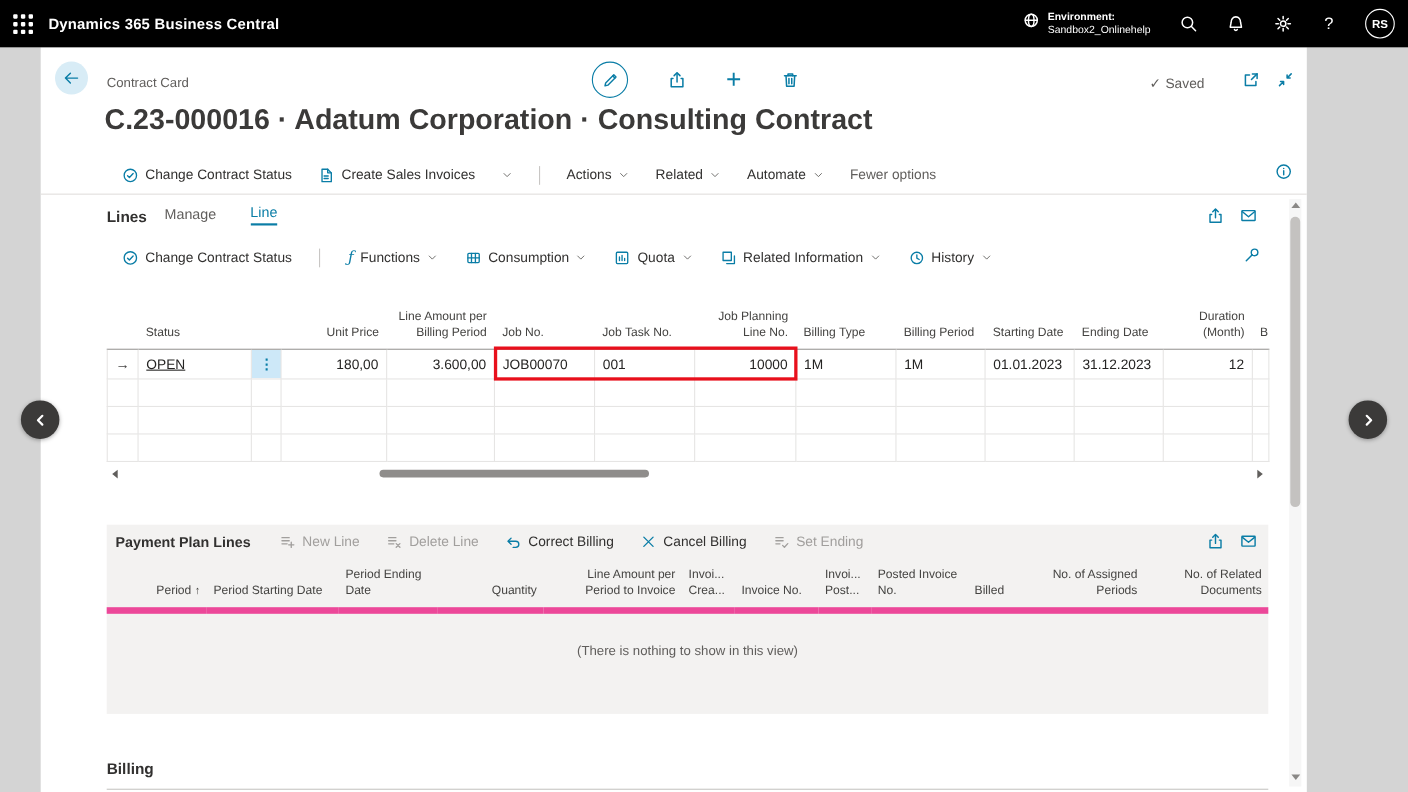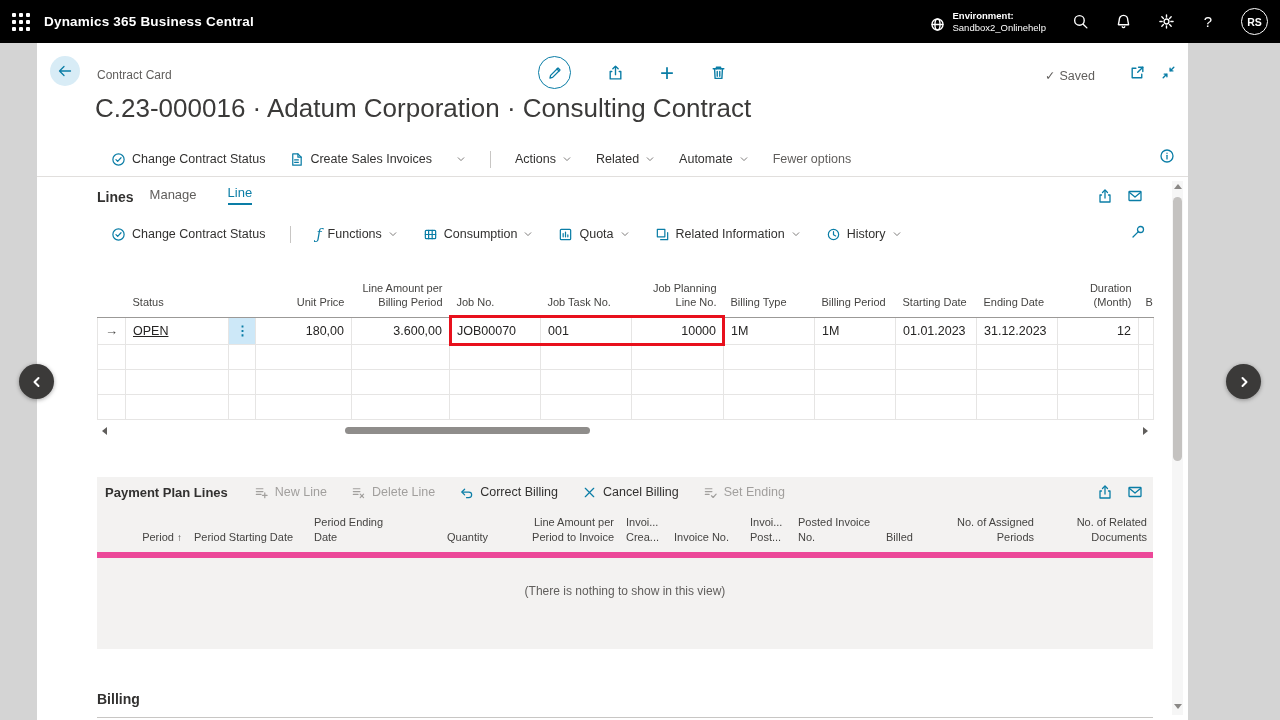--- a/index.html
+++ b/index.html
@@ -8,21 +8,21 @@
   .page{position:relative;width:1280px;height:720px}
   svg{display:block}
   .ic{stroke:currentColor;fill:none;stroke-width:1.3;stroke-linecap:round;stroke-linejoin:round}
 
   
   .topbar{position:absolute;inset:0 0 auto 0;height:43px;background:var(--topbar-bg,#000);color:#fff;display:flex;align-items:center;z-index:60}
   .waffle{margin-left:12px;display:grid;grid-template-columns:repeat(3,4px);grid-auto-rows:4px;gap:3px;cursor:pointer;background:none;border:none}
   .waffle span{width:4px;height:4px;background:#fff;border-radius:1px}
   .app-title{margin-left:14px;font-size:13.5px;font-weight:bold;letter-spacing:.2px}
   .tb-right{margin-left:auto;display:flex;align-items:center;gap:26px;margin-right:12px}
-  .env{display:flex;align-items:flex-end;gap:7px;cursor:pointer}
+  .env{display:flex;align-items:flex-start;gap:7px;cursor:pointer}
   .env-l1{font-size:9.5px;font-weight:bold;line-height:1.25}
   .env-l2{font-size:9.5px;line-height:1.25}
   .tbicon{width:17px;height:17px;color:#fff;cursor:pointer}
   .help-q{font-size:15px;cursor:pointer;width:14px;text-align:center}
   .avatar{width:27px;height:27px;border-radius:50%;border:1.5px solid #fff;display:flex;align-items:center;justify-content:center;font-size:10.5px;font-weight:bold;cursor:pointer}
 
   
   .side-nav{position:absolute;top:364px;width:35px;height:35px;border-radius:50%;background:#3b3a39;display:flex;align-items:center;justify-content:center;cursor:pointer;z-index:70;box-shadow:0 1px 4px rgba(0,0,0,.35)}
   .side-nav.left{left:19px}.side-nav.right{left:1226px}
   .side-nav svg{width:16px;height:16px;stroke:#fff;stroke-width:2;fill:none;stroke-linecap:round;stroke-linejoin:round}
@@ -32,21 +32,21 @@
   .back-btn{position:absolute;left:13px;top:13px;width:30px;height:30px;border-radius:50%;background:#d8ecf6;color:var(--accent,#0a7da6);display:flex;align-items:center;justify-content:center;cursor:pointer;border:none}
   .back-btn svg{width:16px;height:16px}
   .breadcrumb{position:absolute;left:60px;top:25px;font-size:12px;color:#605e5c}
   .hdr-center{position:absolute;left:501px;top:13px;display:flex;align-items:center;gap:36px;color:var(--accent,#0a7da6)}
   .pencil-circle{width:33px;height:33px;border-radius:50%;border:1.4px solid var(--accent,#0a7da6);display:flex;align-items:center;justify-content:center;cursor:pointer;background:#fff}
   .pencil-circle svg{width:16px;height:16px}
   .hicon{width:17px;height:17px;cursor:pointer}
   .plus-glyph{font-size:24px;font-weight:300;line-height:17px;cursor:pointer}
   .saved{position:absolute;left:1008px;top:25px;font-size:12.5px;color:#605e5c;display:flex;gap:4px;align-items:center}
   .win-icons{position:absolute;left:1092px;top:21px;display:flex;gap:14px;color:var(--accent,#0a7da6)}
-  .page-title{position:absolute;left:58px;top:50px;font-size:26px;font-weight:400;color:#3b3a39;white-space:nowrap}
+  .page-title{position:absolute;left:58px;top:50px;font-size:26px;font-weight:700;color:#3b3a39;white-space:nowrap}
 
   
   .action-bar{position:absolute;left:74px;top:101px;height:30px;display:flex;align-items:center;gap:24px;font-size:12.5px;color:#323130}
   .abar-item{display:flex;align-items:center;gap:6px;cursor:pointer;white-space:nowrap}
   .abar-item .micon{width:15px;height:15px;color:var(--accent,#0a7da6)}
   .caret{width:10px;height:10px;color:#605e5c}
   .pipe{width:1px;height:17px;background:#c8c6c4}
   .muted{color:#605e5c}
   .info-btn{position:absolute;left:1122px;top:105px;width:16px;height:16px;color:var(--accent,#0a7da6);cursor:pointer}
   .divider-1{position:absolute;left:0;top:133px;width:1151px;height:1px;background:#e1dfdd}

